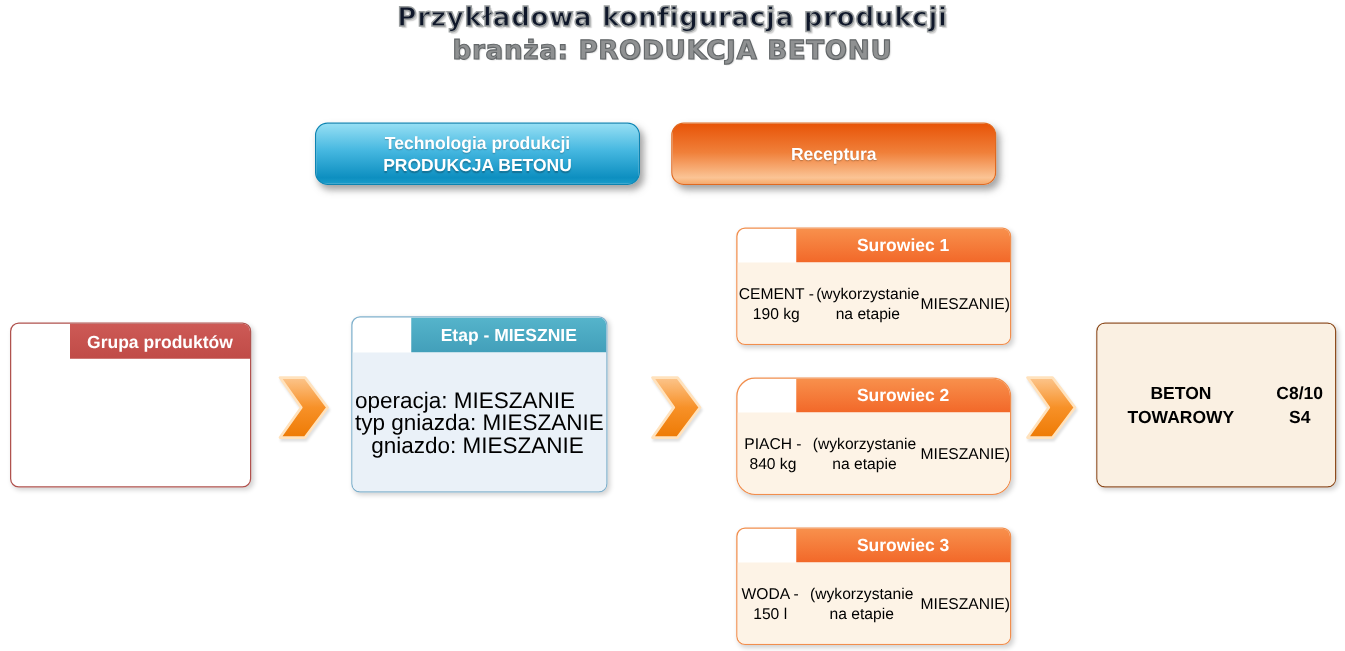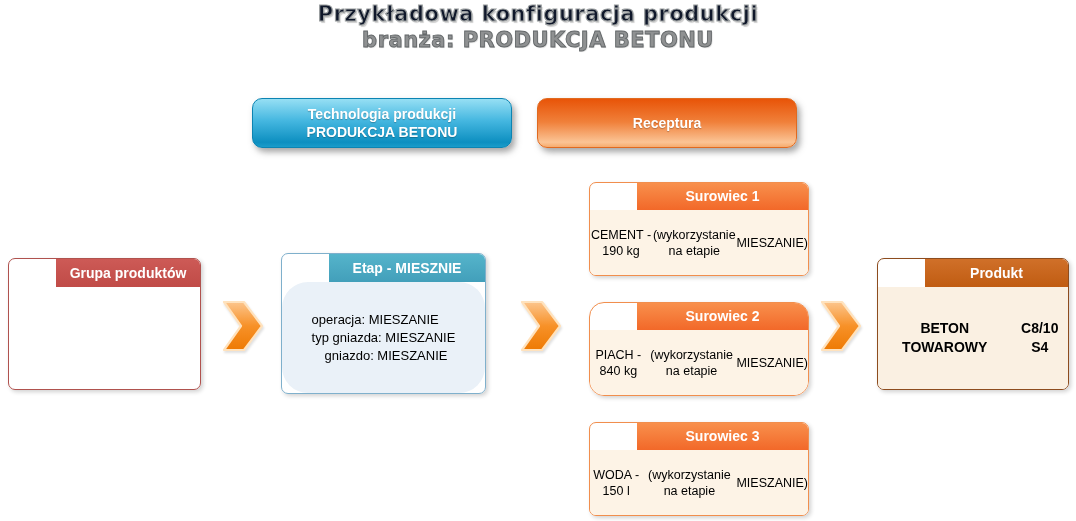--- a/index.html
+++ b/index.html
@@ -60,21 +60,21 @@
     justify-content:center; align-items:center; text-align:center;
     color:#000000;
   }
 
   .node-group  { left:8px;  top:258px; width:191px; height:130px; border:1px solid #b0524e; }
   .node-group .node-header { background:linear-gradient(180deg,#cd5a56,#c04b47); }
   .node-group .node-body   { background:#f8eded; font-size:14px; }
 
   .node-stage  { left:281px; top:253px; width:203px; height:139px; border:1px solid #7fb0cc; }
   .node-stage .node-header { background:linear-gradient(180deg,#55b4cb,#429fba); }
-  .node-stage .node-body   { background:#eaf1f8; font-size:13px; line-height:18px;border-radius:26px; }
+  .node-stage .node-body   { background:#eaf1f8; font-size:18px; line-height:18px; }
   .stage-lines { display:inline-block; text-align:left; }
   .stage-line-indent { padding-left:13px; }
 
   .node-material { left:589px; width:218px; height:92px; border:1px solid #f18e4d; }
   .node-material .node-header { flex:0 0 27px; line-height:27px; background:linear-gradient(180deg,#f8904c,#f26829); }
   .node-material .node-body   { background:#fdf3e6; font-size:12.5px; line-height:16px; }
   .node-material-1 { top:182px; }
   .node-material-2 { top:302px;border-radius:15px; }
   .node-material-3 { top:422px; }
 
@@ -183,20 +183,19 @@
           <stop offset="0" stop-color="#fcc58c"></stop>
             <stop offset="0.5" stop-color="#f79128"></stop>
             <stop offset="1" stop-color="#ee7a04"></stop>
         </linearGradient>
       </defs>
       <polygon points="2,2 22,2 40,26 22,50 2,50 19,26" fill="url(#ag3)" stroke="#ffe2bd" stroke-width="2.2" stroke-linejoin="round"></polygon>
     </svg>
   </div>
 
   <section class="node node-product">
-    <div class="node-header">Produkt</div>
     <div class="node-body">
       <div>BETON TOWAROWY</div>
       <div>C8/10 S4</div>
     </div>
   </section>
 
 </div>
 
 </body></html>

